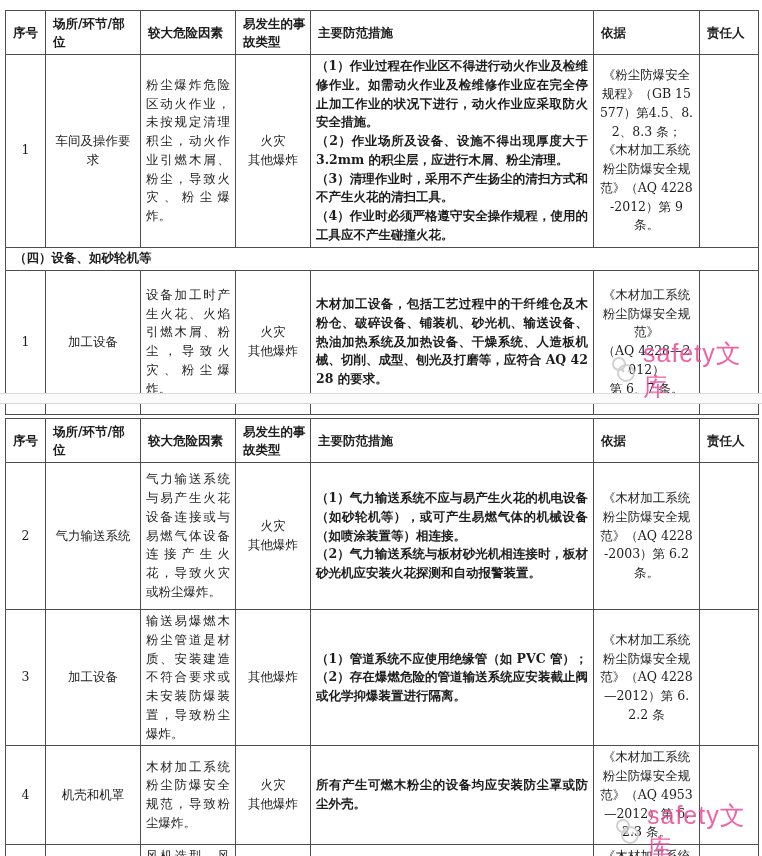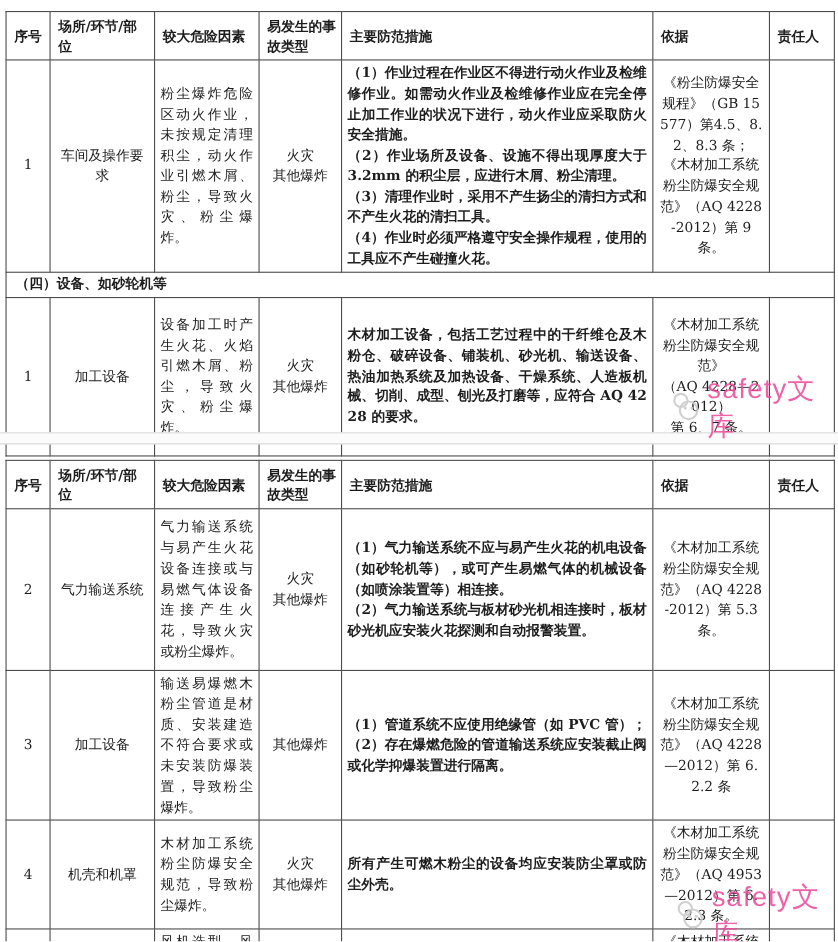--- a/index.html
+++ b/index.html
@@ -149,21 +149,21 @@
       <th>责任人</th>
     </tr>
     <tr class="r2">
       <td class="c">2</td>
       <td class="c">气力输送系统</td>
       <td class="hazard">气力输送系统与易产生火花设备连接或与易燃气体设备连接产生火花，导致火灾或粉尘爆炸。</td>
       <td class="c pre">火灾
 其他爆炸</td>
       <td class="measures pre">（1）气力输送系统不应与易产生火花的机电设备（如砂轮机等），或可产生易燃气体的机械设备（如喷涂装置等）相连接。
 （2）气力输送系统与板材砂光机相连接时，板材砂光机应安装火花探测和自动报警装置。</td>
-      <td class="basis">《木材加工系统粉尘防爆安全规范》（AQ 4228-2012）第 5.3 条。</td>
+      <td class="basis">《木材加工系统粉尘防爆安全规范》（AQ 4228-2003）第 6.2 条。</td>
       <td></td>
     </tr>
     <tr class="r3">
       <td class="c">3</td>
       <td class="c">加工设备</td>
       <td class="hazard">输送易爆燃木粉尘管道是材质、安装建造不符合要求或未安装防爆装置，导致粉尘爆炸。</td>
       <td class="c pre">其他爆炸</td>
       <td class="measures pre">（1）管道系统不应使用绝缘管（如 PVC 管）；
 （2）存在爆燃危险的管道输送系统应安装截止阀或化学抑爆装置进行隔离。</td>
       <td class="basis">《木材加工系统粉尘防爆安全规范》（AQ 4228—2012）第 6.2.2 条</td>

